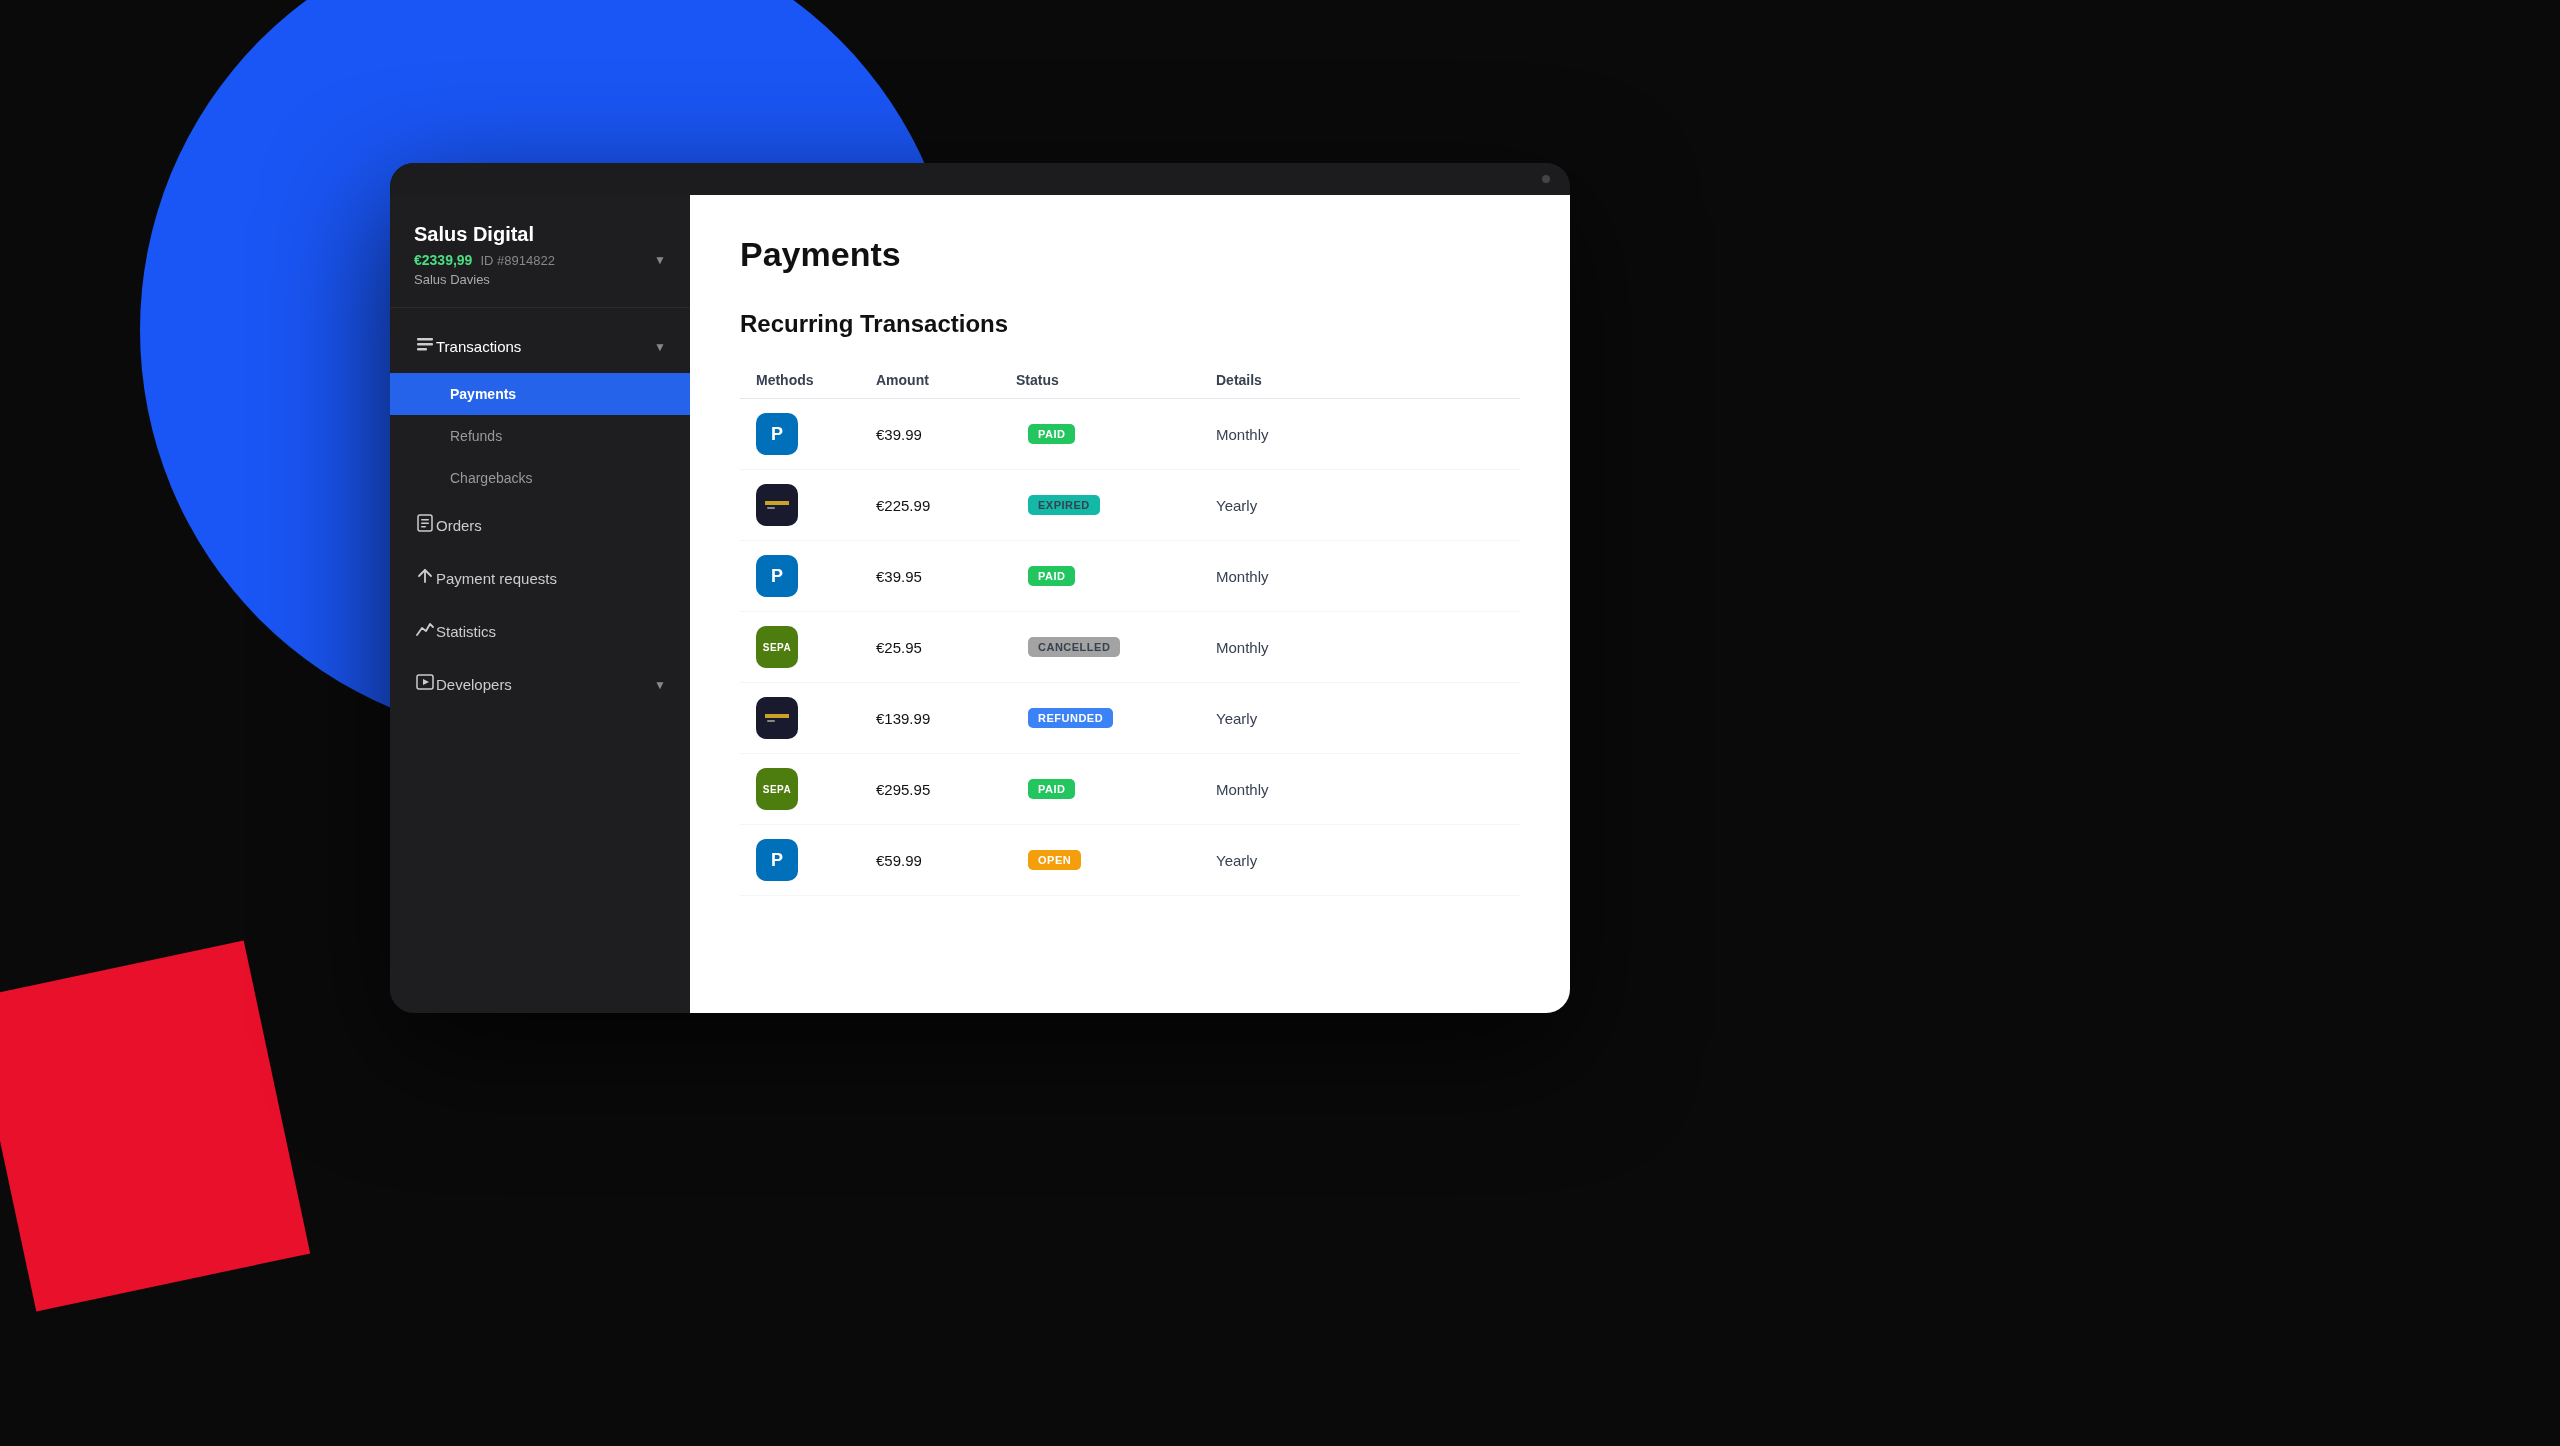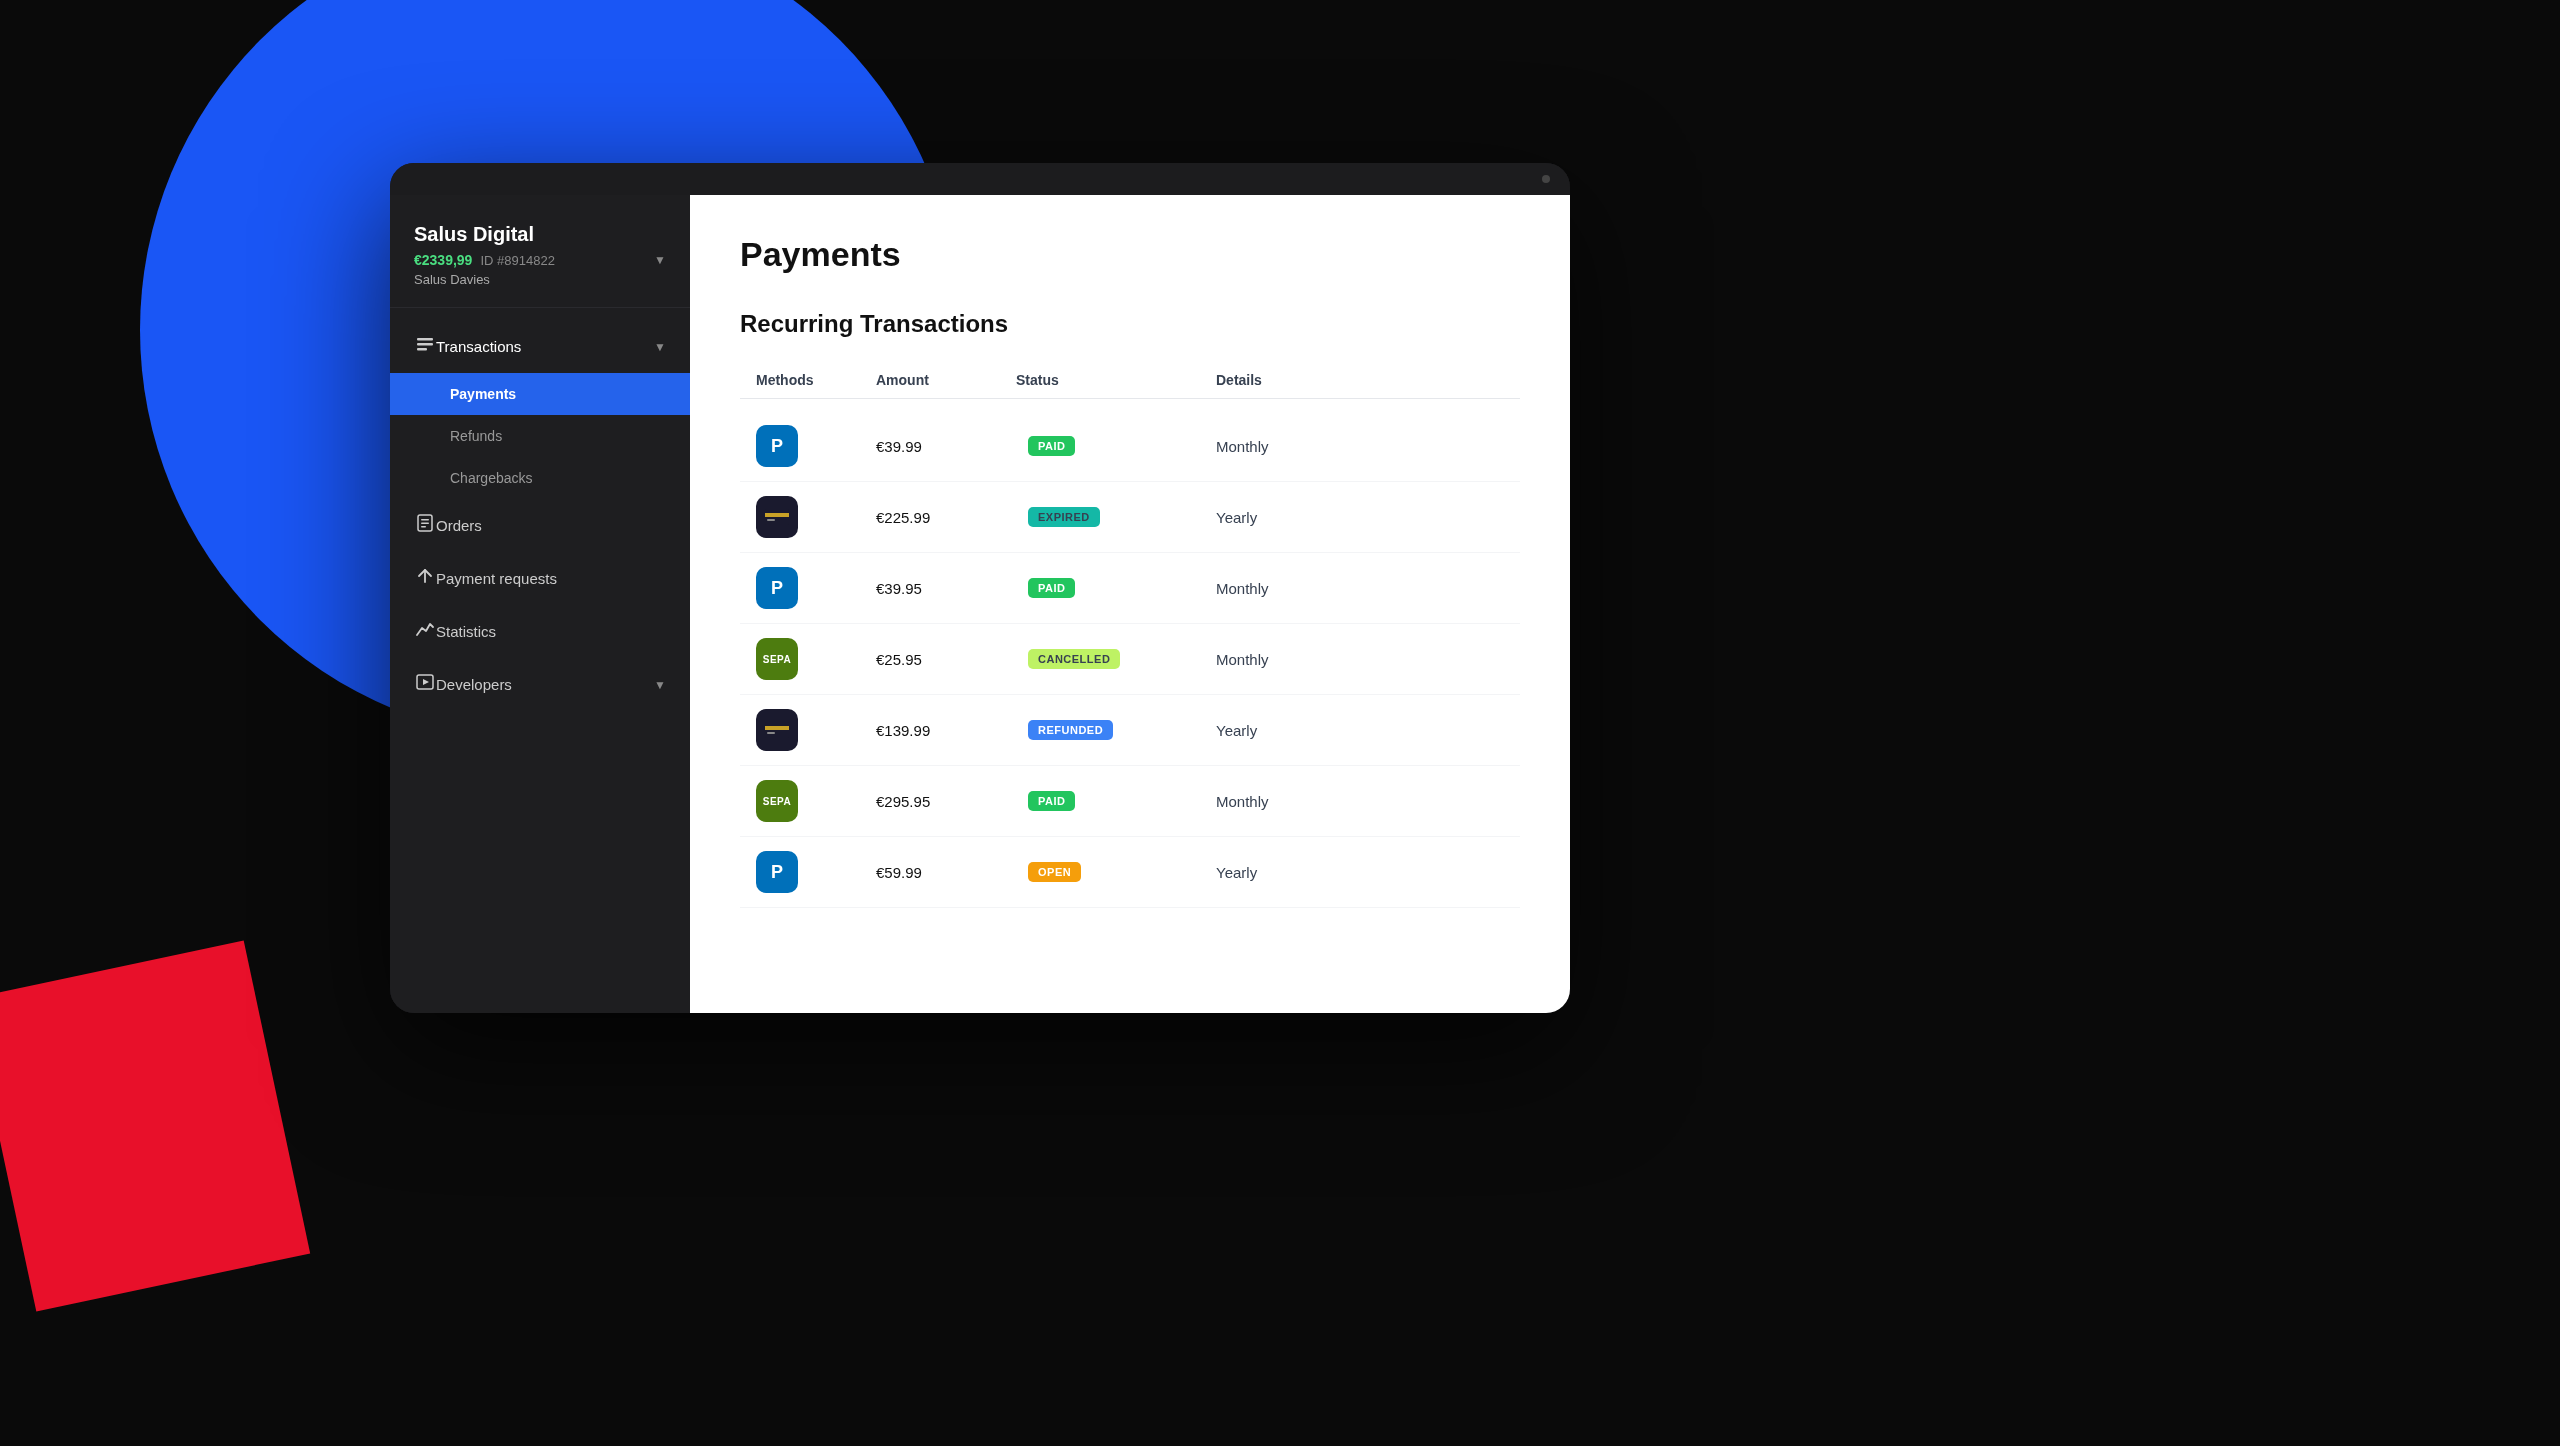--- a/index.html
+++ b/index.html
@@ -201,21 +201,21 @@
     
     .table-container {
       width: 100%;
     }
 
     .table-header {
       display: grid;
       grid-template-columns: 120px 140px 200px 1fr;
       padding: 10px 16px;
       border-bottom: 1px solid #e5e7eb;
-      margin-bottom: 12px;
+      margin-bottom: 0;
     }
 
     .table-header-cell {
       font-size: 14px;
       font-weight: 600;
       color: #374151;
     }
 
     .table-row {
       display: grid;
@@ -276,21 +276,21 @@
       background: #22c55e;
       color: white;
     }
 
     .badge-expired {
       background: #14b8a6;
       color: #374151;
     }
 
     .badge-cancelled {
-      background: #bef264;
+      background: #a3a3a3;
       color: #374151;
       text-align: right;
     }
 
     .badge-refunded {
       background: #3b82f6;
       color: white;
     }
 
     .badge-open {

